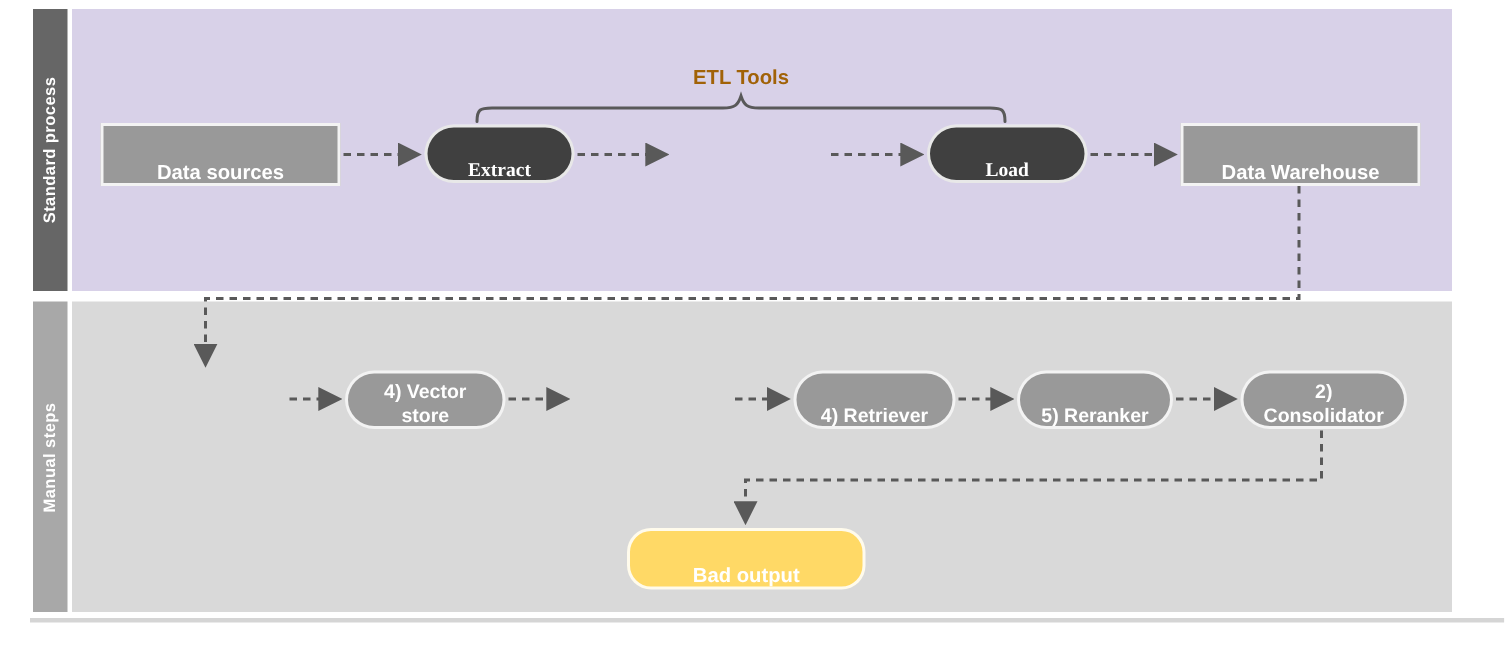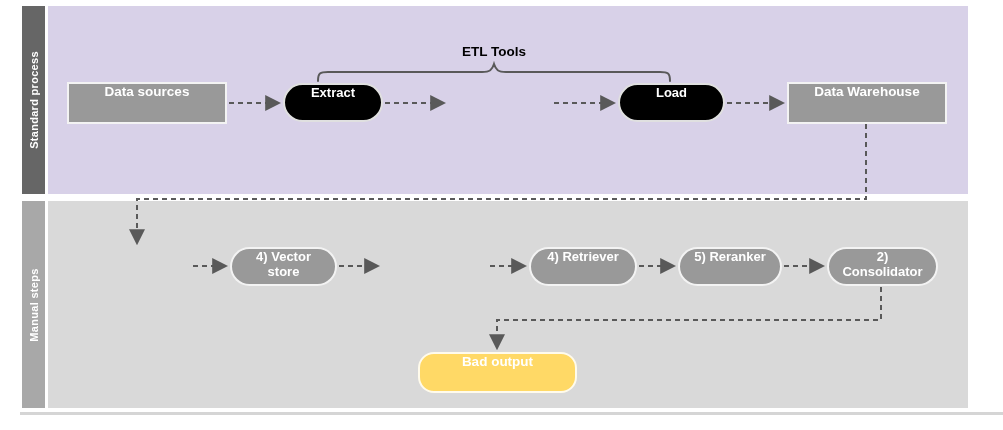--- a/index.html
+++ b/index.html
@@ -25,50 +25,50 @@
   .lane-bar .vtext {
     transform: rotate(-90deg);
     white-space: nowrap;
     color: #ffffff;
     font-weight: bold;
     font-size: 11px;
     letter-spacing: 0.3px;
   }
   .node {
     position: absolute;
-    display: flex; align-items: flex-start; justify-content: center;
+    display: flex; align-items: flex-end; justify-content: center;
     box-sizing: border-box;
     color: #ffffff;
     font-weight: bold;
     text-align: center;
     border: 2px solid rgba(255,255,255,0.88);
   }
   .rect { font-size: 13.5px; }
   .pill { border-radius: 20px; font-size: 13px; line-height: 1.18; }
   .pill .lbl { max-width: 92px; display: inline-block; }
   .gray   { background: #999999; }
-  .purple { background: #000000; }
+  .purple { background: #404040; font-family: Liberation Serif, serif; }
   .yellow { background: #ffd966; border-radius: 16px; }
   .node.ds  { left: 67px;  top: 82px; width: 160px; height: 42px; }
   .node.ex  { left: 283px; top: 83px; width: 100px; height: 39px; }
   .node.tr  { left: 448px; top: 83px; width: 104px; height: 39px; }
   .node.ld  { left: 618px; top: 83px; width: 107px; height: 39px; }
   .node.dw  { left: 787px; top: 82px; width: 160px; height: 42px; }
   .node.ch  { left: 85px;  top: 247px; width: 105px; height: 39px; }
   .node.vs  { left: 230px; top: 247px; width: 107px; height: 39px; }
   .node.rw  { left: 382px; top: 247px; width: 106px; height: 39px; }
   .node.rt  { left: 529px; top: 247px; width: 108px; height: 39px; }
   .node.rr  { left: 678px; top: 247px; width: 104px; height: 39px; }
   .node.co  { left: 827px; top: 247px; width: 111px; height: 39px; }
   .node.bo  { left: 418px; top: 352px; width: 159px; height: 41px; }
   .etl-label {
     position: absolute;
     left: 434px; top: 44px; width: 120px;
     text-align: center;
-    color: #000000;
+    color: #a16207;
     font-weight: bold;
     font-size: 13.5px;
   }
   svg.overlay { position: absolute; left: 0; top: 0; pointer-events: none; }
   .conn { stroke: #595959; stroke-width: 2; fill: none; stroke-dasharray: 5 4; }
   .brace { stroke: #595959; stroke-width: 2; fill: none; stroke-linecap: round; }
   .bottom-rule {
     position: absolute;
     left: 20px; top: 412px; width: 983px; height: 3px;
     background: #d5d5d5;

